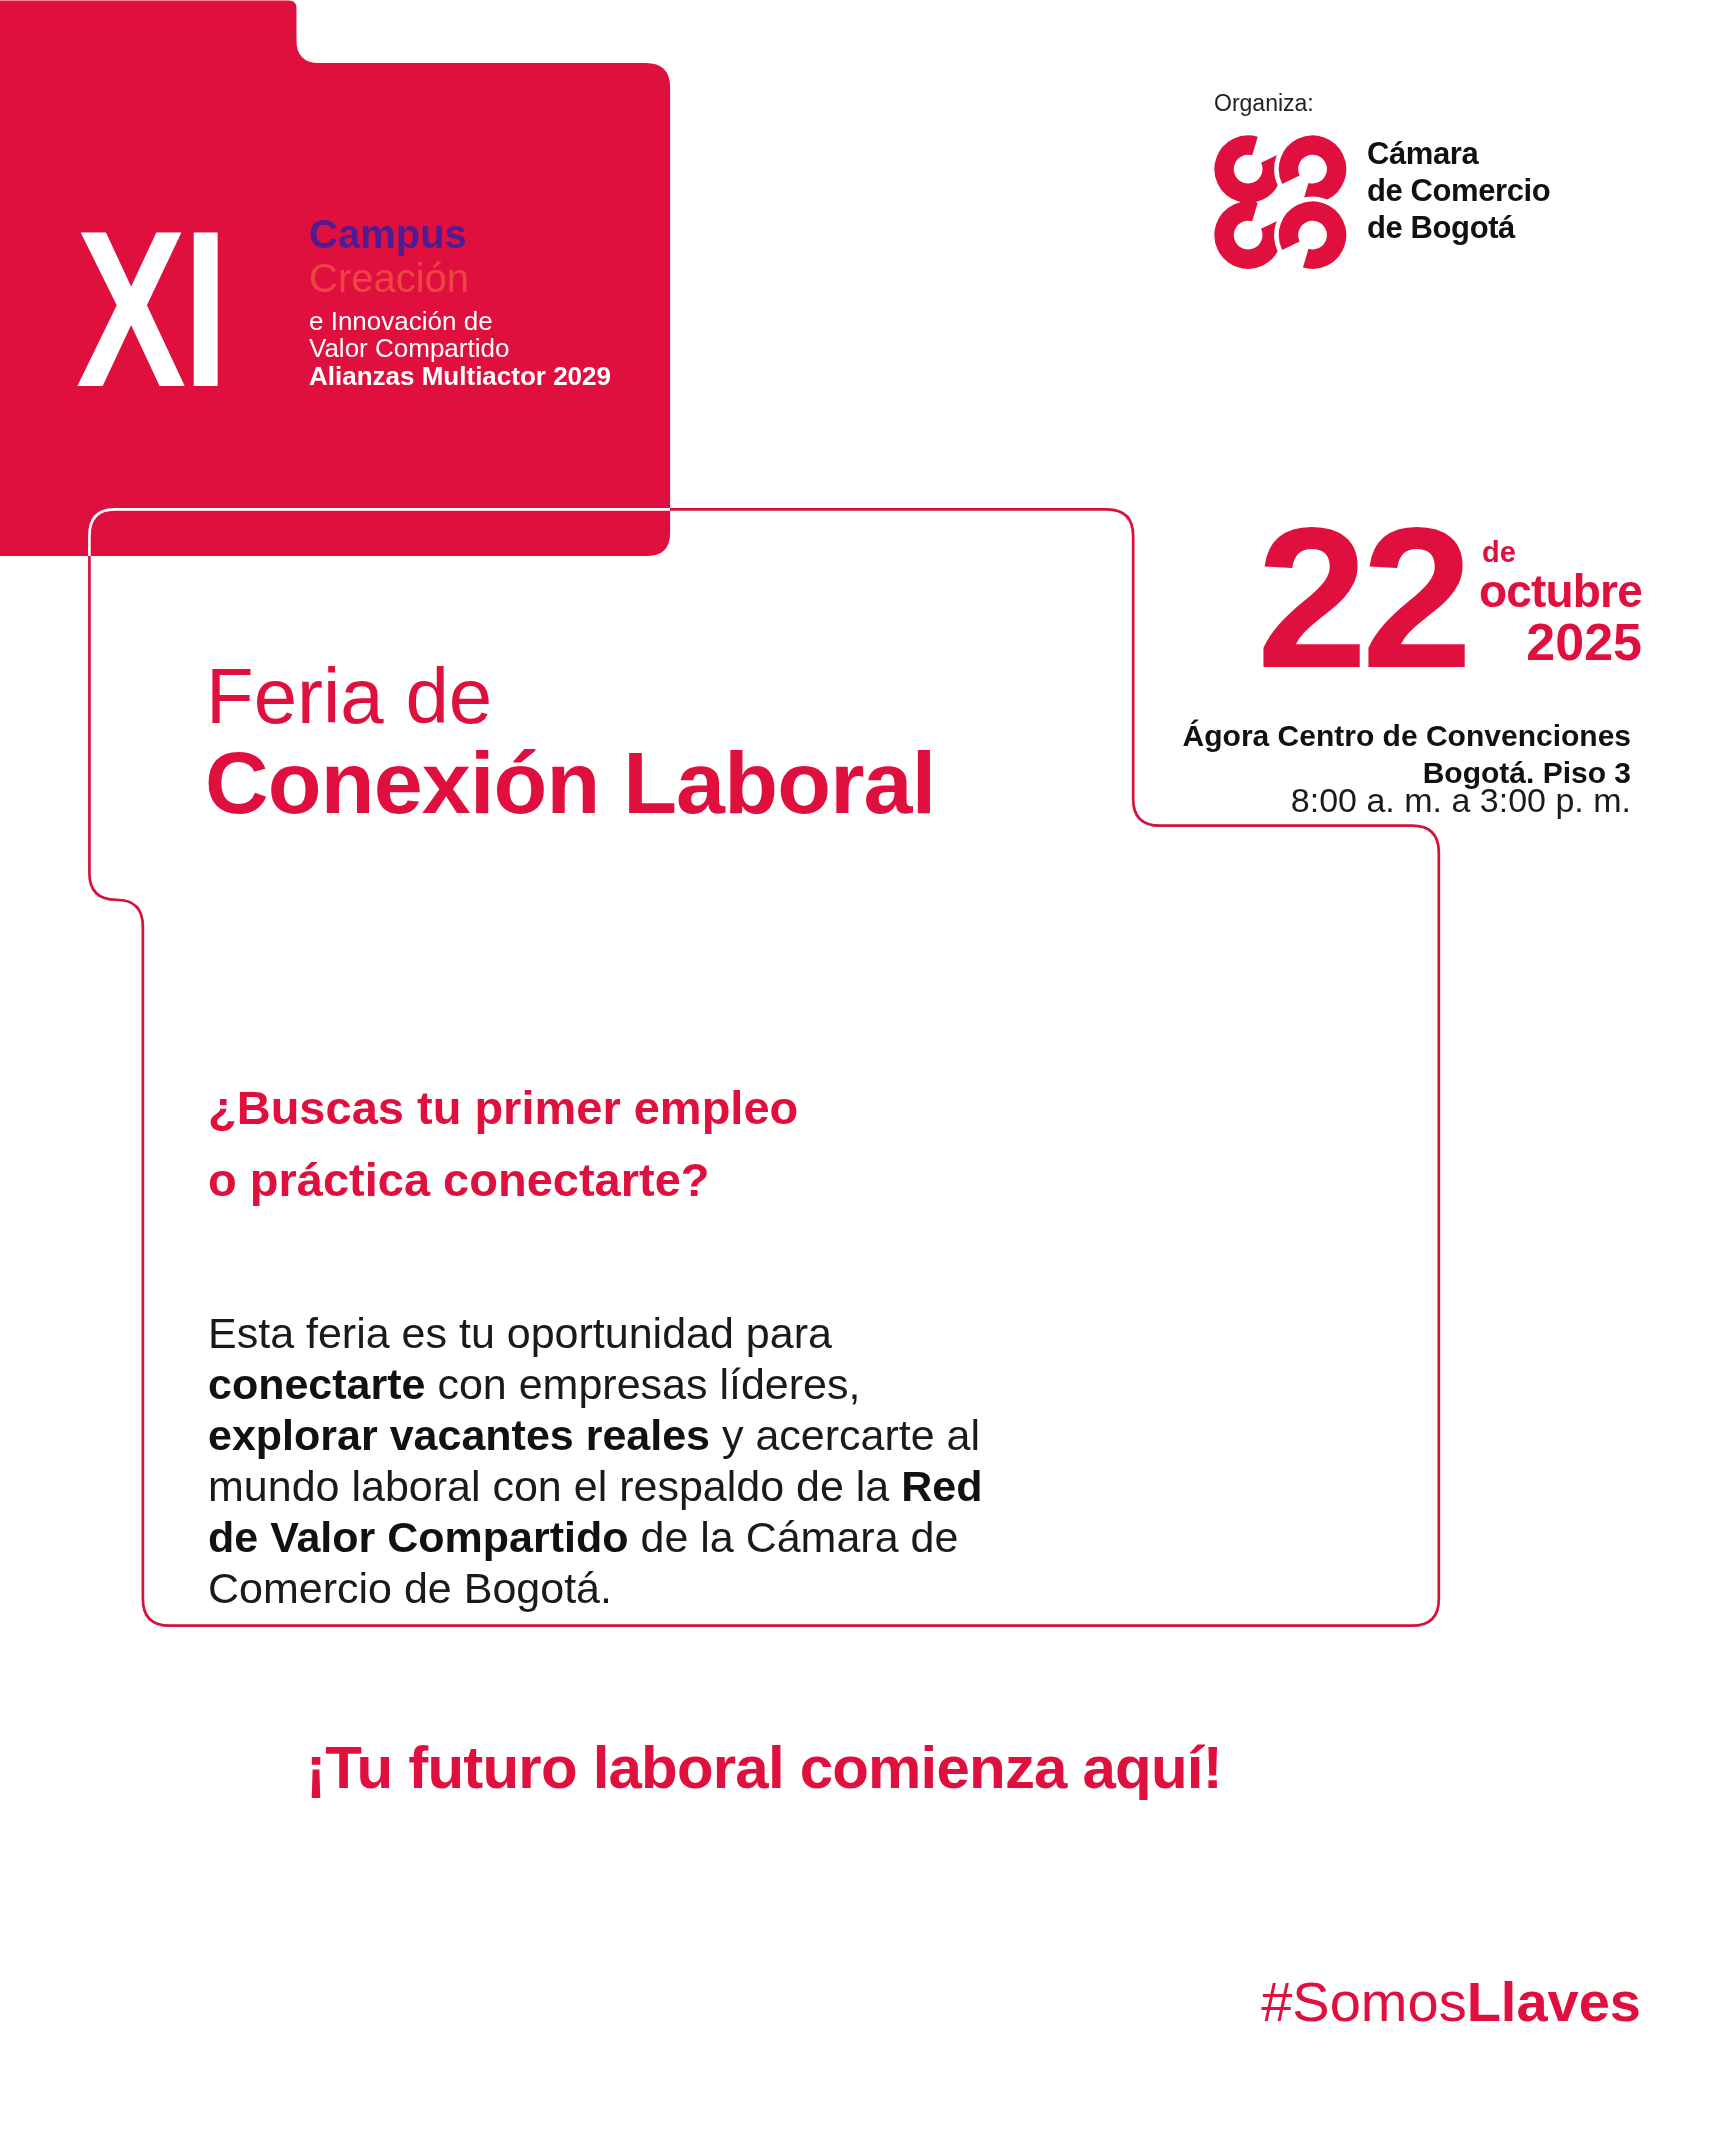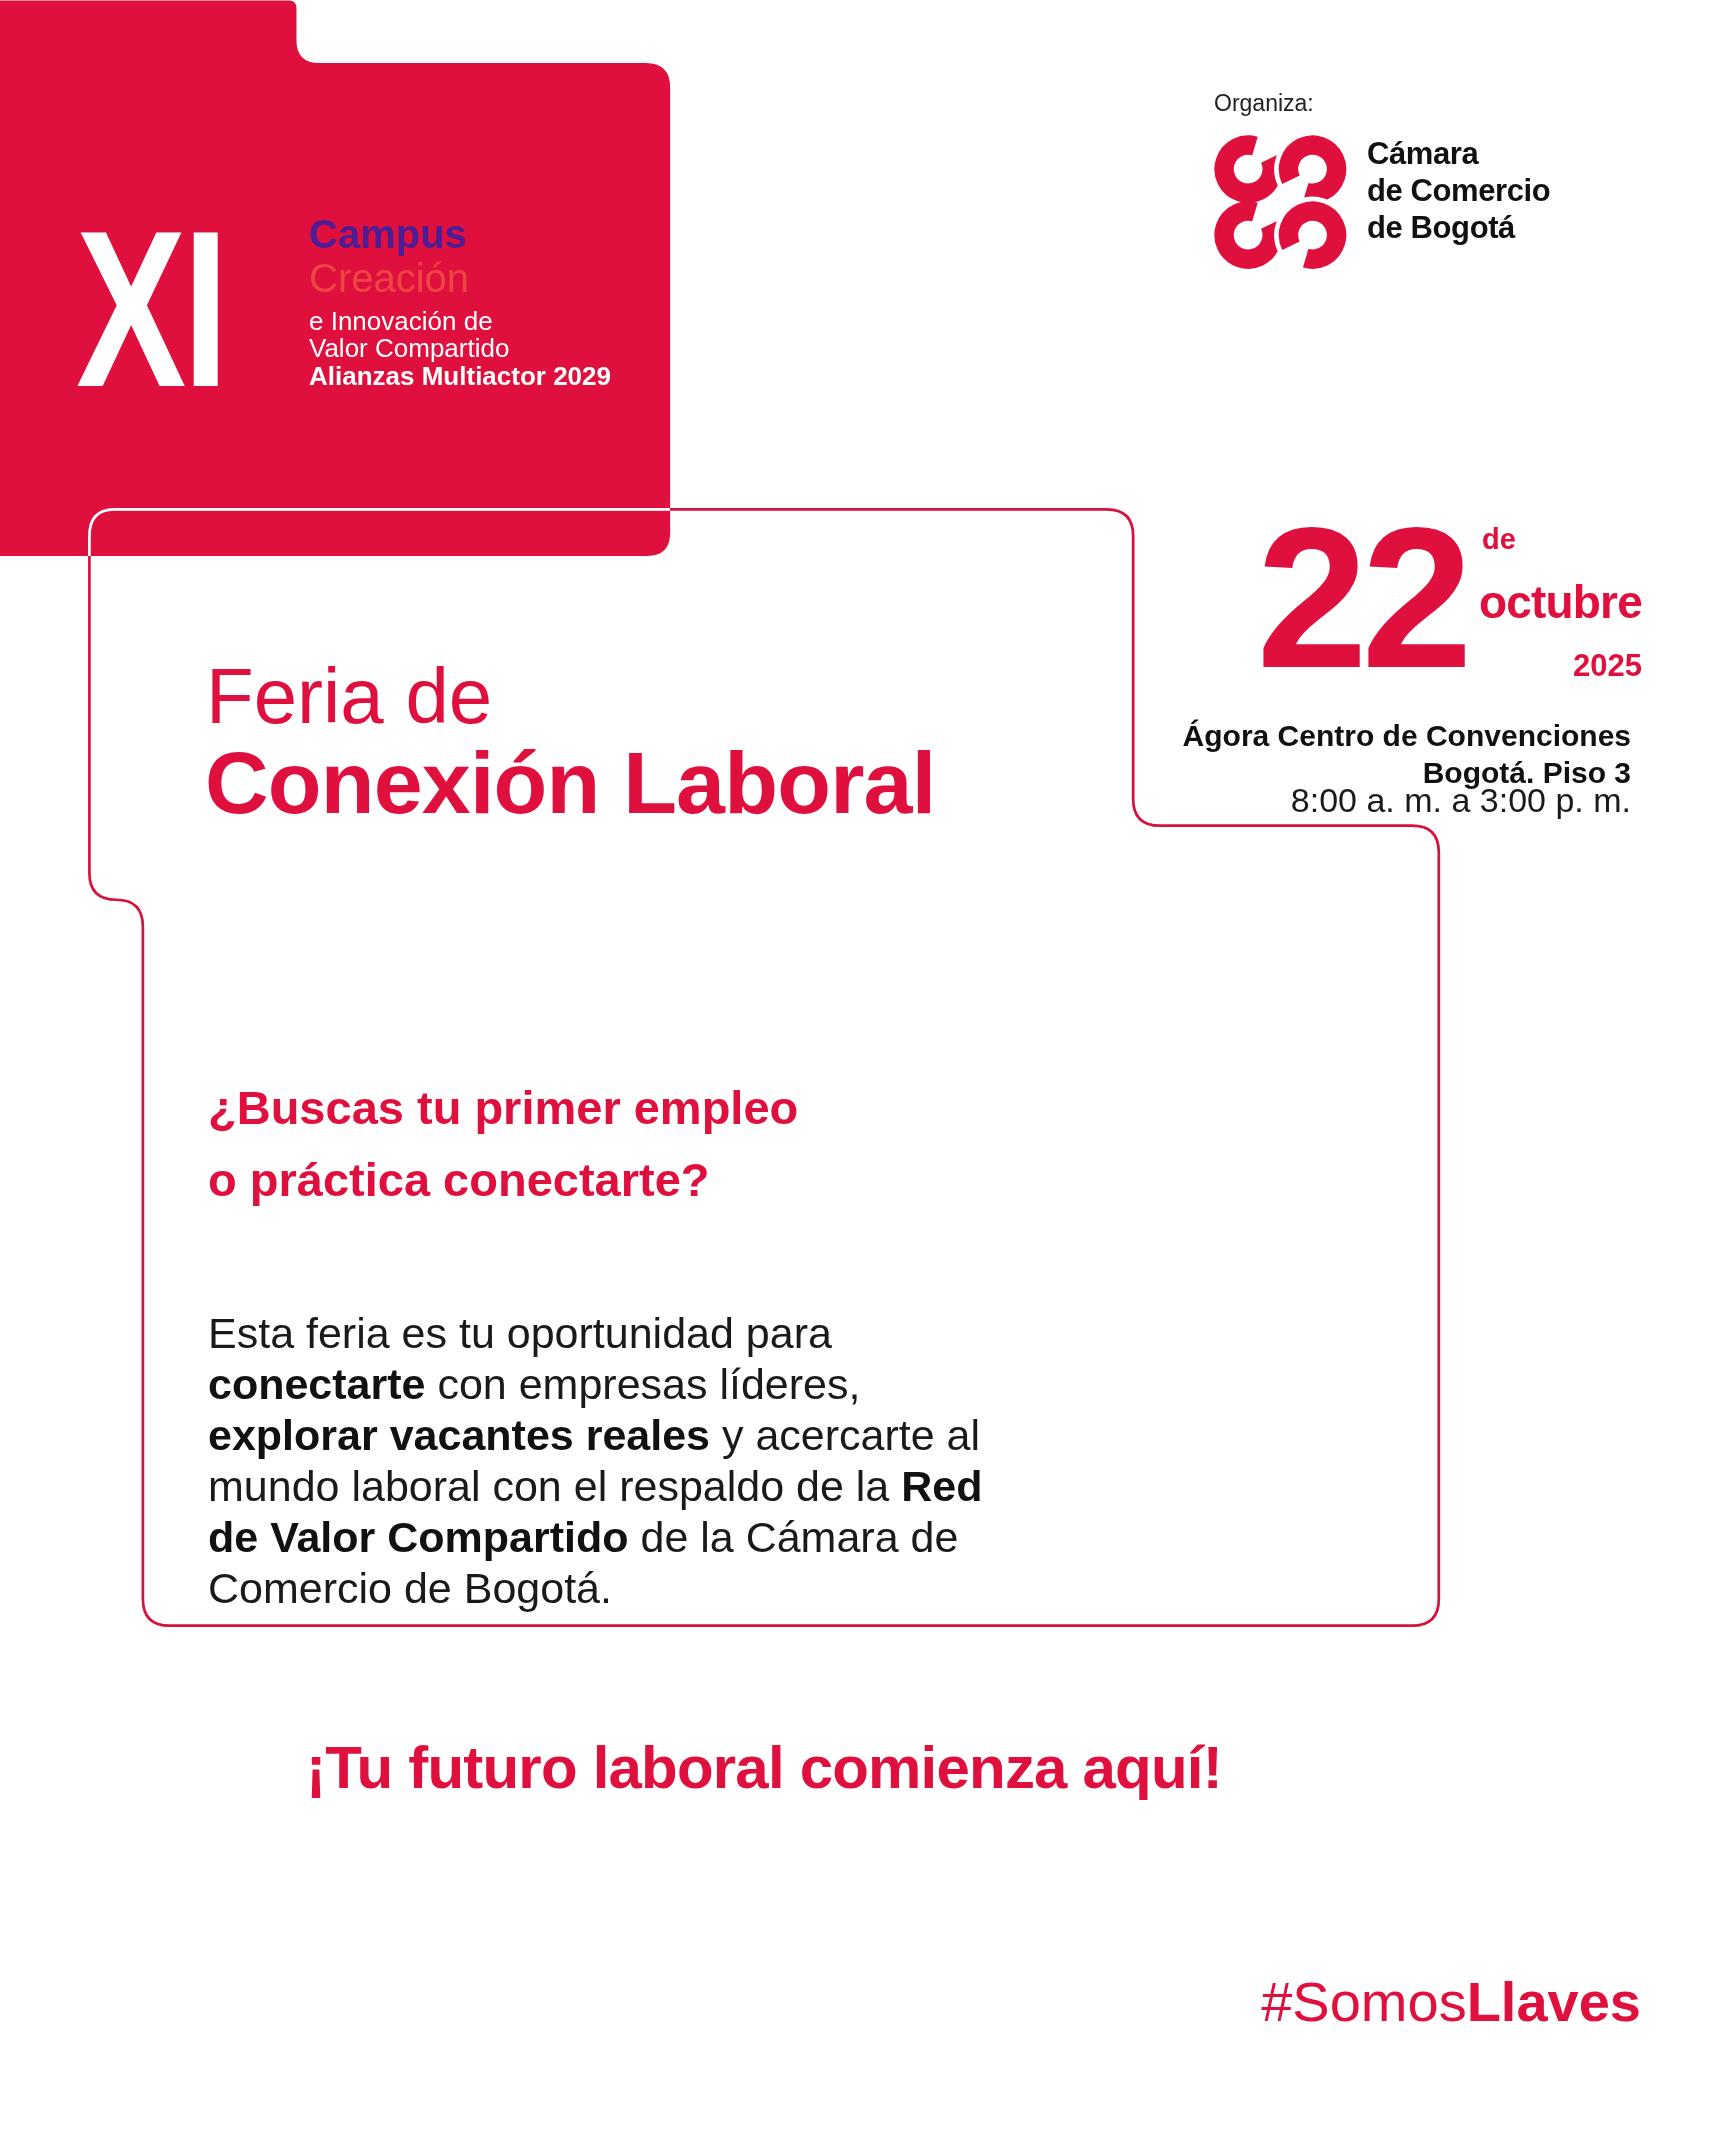--- a/index.html
+++ b/index.html
@@ -32,24 +32,24 @@
   .ccb-logo{left:1214px;top:135px;}
   .ccb-name{left:1367px;top:135px;font-size:31px;font-weight:700;color:#111;line-height:37px;letter-spacing:-0.4px;}
 
   
   .title1{left:206px;top:654px;font-size:78px;font-weight:400;line-height:1.08;}
   .title2{left:205px;top:735px;font-size:88px;font-weight:700;line-height:1.1;letter-spacing:-0.8px;}
 
   
   .dateblock{right:78px;top:511px;display:flex;align-items:center;text-align:right;}
   .day{font-size:200px;font-weight:800;line-height:0.87;letter-spacing:-6.1px;}
-  .datecol{display:flex;flex-direction:column;align-items:flex-end;margin-left:12.2px;gap:24px;}
+  .datecol{display:flex;flex-direction:column;align-items:flex-end;margin-left:12.2px;}
   .de{font-size:29px;font-weight:700;line-height:1;align-self:flex-start;margin-left:3.1px;margin-top:12.2px;}
   .month{font-size:46px;font-weight:700;line-height:1.05;letter-spacing:-0.8px;}
-  .year{font-size:31px;font-weight:700;line-height:1.05;}
+  .year{font-size:52px;font-weight:700;line-height:1.05;}
   .venue{right:89px;top:717px;text-align:right;font-size:30px;font-weight:700;color:#111;line-height:37px;}
   .time{right:89px;top:781px;text-align:right;font-size:34px;font-weight:400;color:#1a1a1a;}
 
   
   .question{left:208px;top:1072px;font-size:47px;font-weight:700;line-height:72px;}
   .para{left:208px;top:1308px;width:787px;font-size:43px;font-weight:400;color:#1a1a1a;line-height:51px;}
   .para b{font-weight:700;color:#111;margin-top:16px;}
 
   
   .cta{left:306px;top:1733px;font-size:60px;font-weight:700;letter-spacing:-0.8px;}

